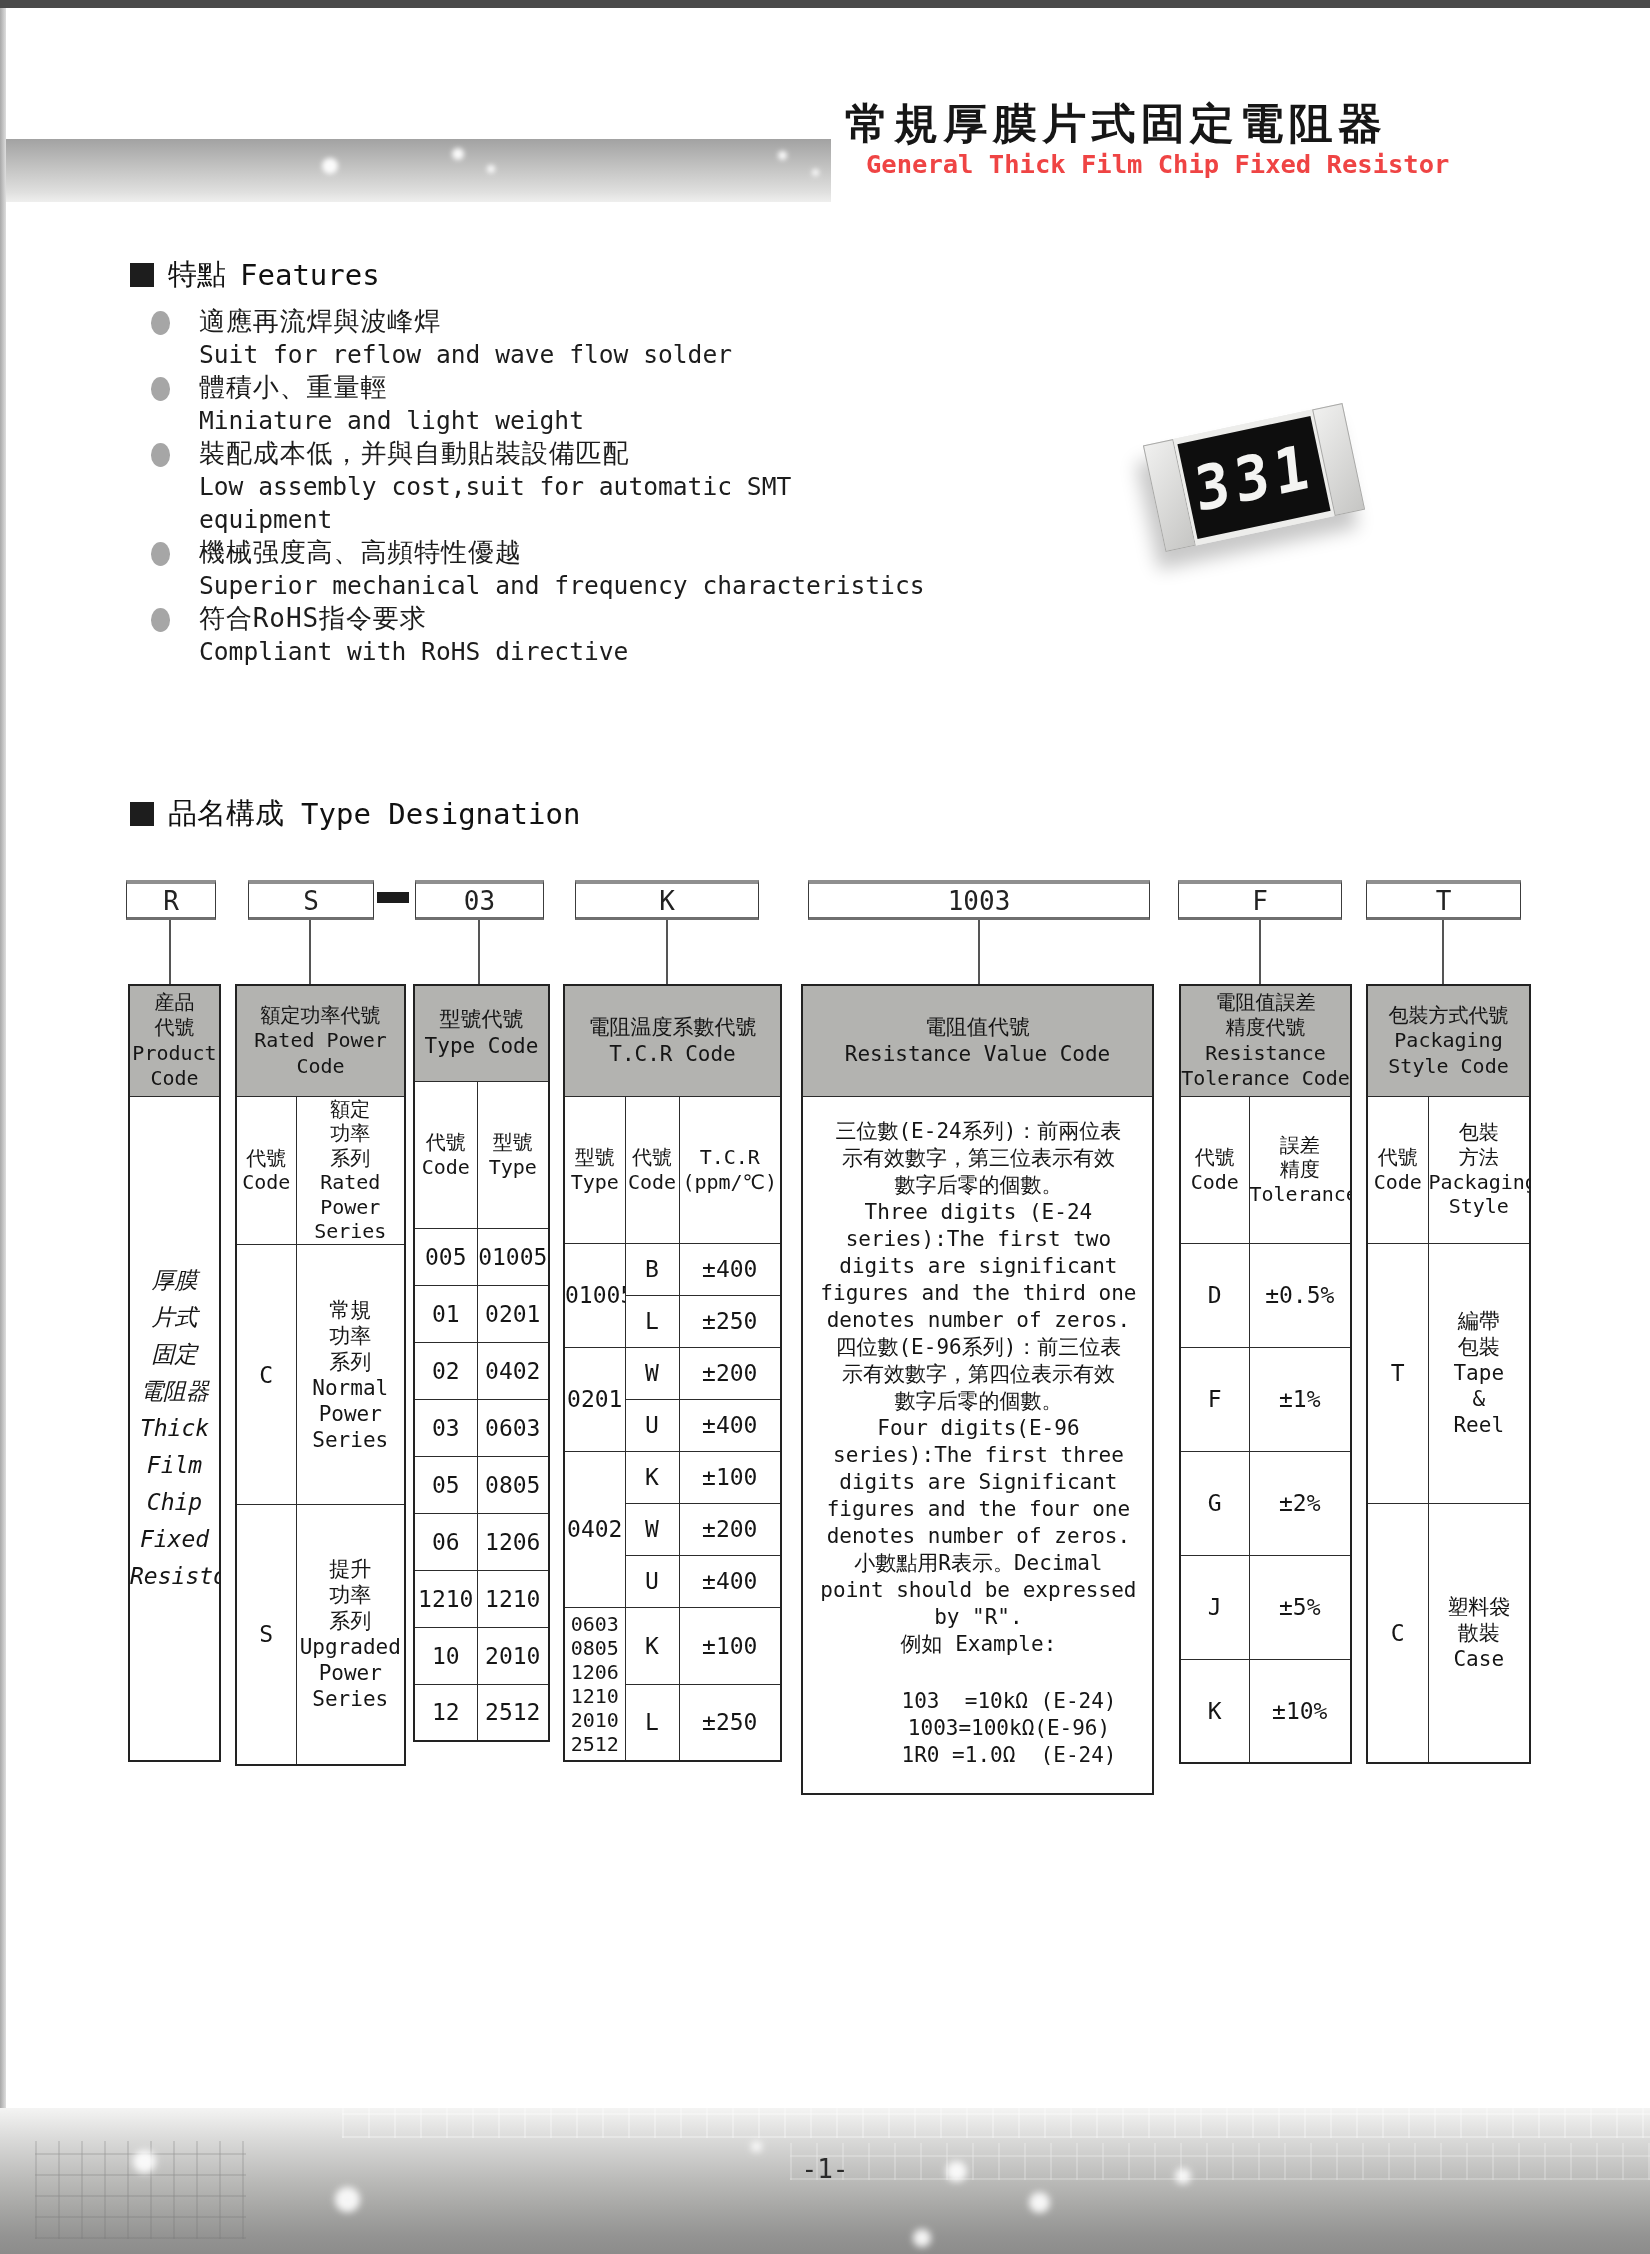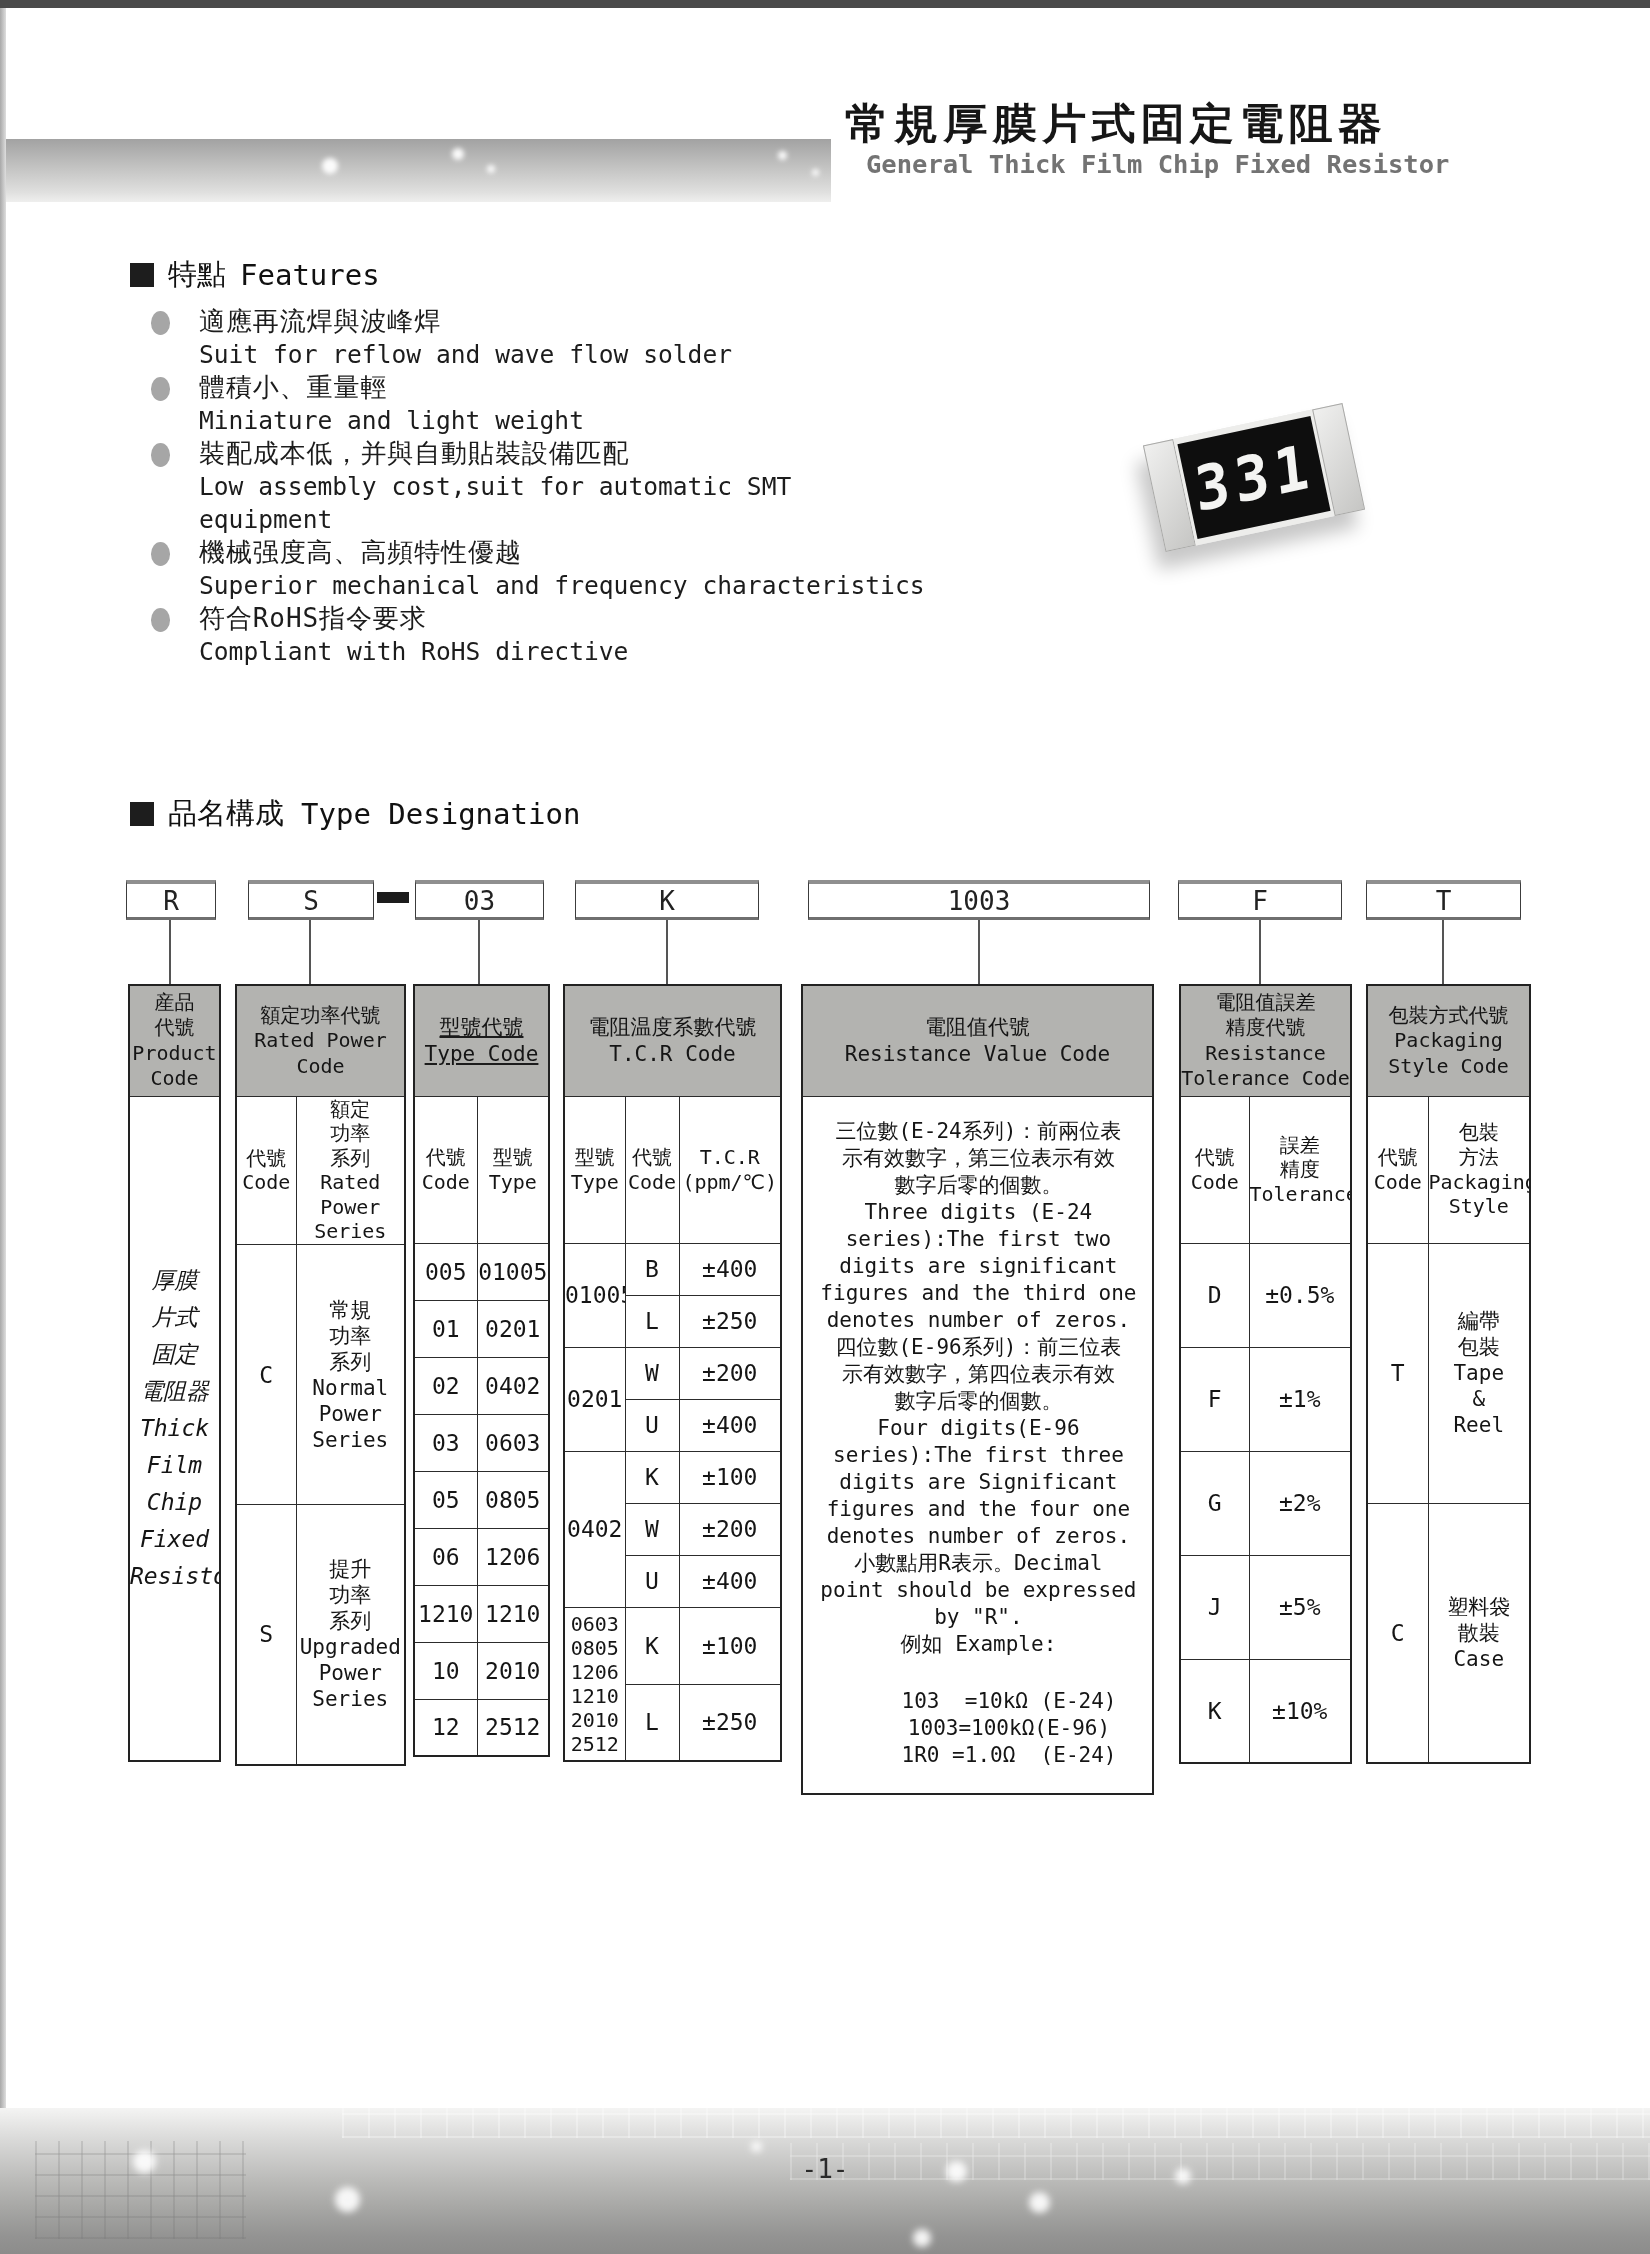--- a/index.html
+++ b/index.html
@@ -11,21 +11,21 @@
   .abs{position:absolute;}
   
   .edge-top{left:0;top:0;width:1650px;height:8px;background:#4a4a4a;}
   .edge-left{left:0;top:8px;width:6.1px;height:2246px;background:linear-gradient(90deg,#a8a8a8,#dedede);}
   
   .band-top{left:6.1px;top:139px;width:825px;height:63px;
     background:linear-gradient(180deg,#a2a2a2 0%,#c3c3c2 45%,#e0e0df 85%,#efefee 100%);}
   .sparkle{position:absolute;border-radius:50%;background:#ffffff;filter:blur(2.6px);opacity:.95;}
   
   .title-zh{left:845px;top:95px;font-size:44px;font-weight:900;letter-spacing:5.3px;transform:scaleY(.96);color:#161616;white-space:nowrap;}
-  .title-en{left:866px;top:149px;font-size:25.5px;font-weight:bold;color:#737373;white-space:nowrap;}
+  .title-en{left:866px;top:149px;font-size:25.5px;font-weight:bold;color:#ef4444;white-space:nowrap;}
   
   .sec-head{display:flex;align-items:center;gap:14px;font-size:29px;color:#111;}
   .sec-square{width:24px;height:24px;background:#1d1d1d;display:inline-block;}
   .sec-gap{margin-left:3px;}
   
   .features-list{left:149px;top:305px;width:790px;}
   .feat-item{position:relative;padding-left:50px;}
   .feat-bullet{position:absolute;left:1.8px;top:6.1px;width:19.3px;height:24px;border-radius:50%;background:#a6a6a6;}
   .feat-zh{font-size:26px;line-height:33px;letter-spacing:0.9px;}
   .feat-en{font-size:24.6px;line-height:33px;}
@@ -216,21 +216,21 @@
     </tr>
   </tbody>
     </table>
 
   <table class="tcol" style="left:413px;top:984px;width:135px;">
     <colgroup>
         <col style="width:63px;">
         <col style="width:72px;">
       </colgroup>
     <tbody>
-        <tr style="height:111px;text-decoration:underline;">
+        <tr style="height:96px;">
           <td colspan="2" class="hd-lg">型號代號
 Type Code</td>
         </tr>
     <tr style="height:147px;">
       <td class="sh">代號
 Code</td>
       <td class="sh">型號
 Type</td>
     </tr>
     <tr style="height:57px;">

